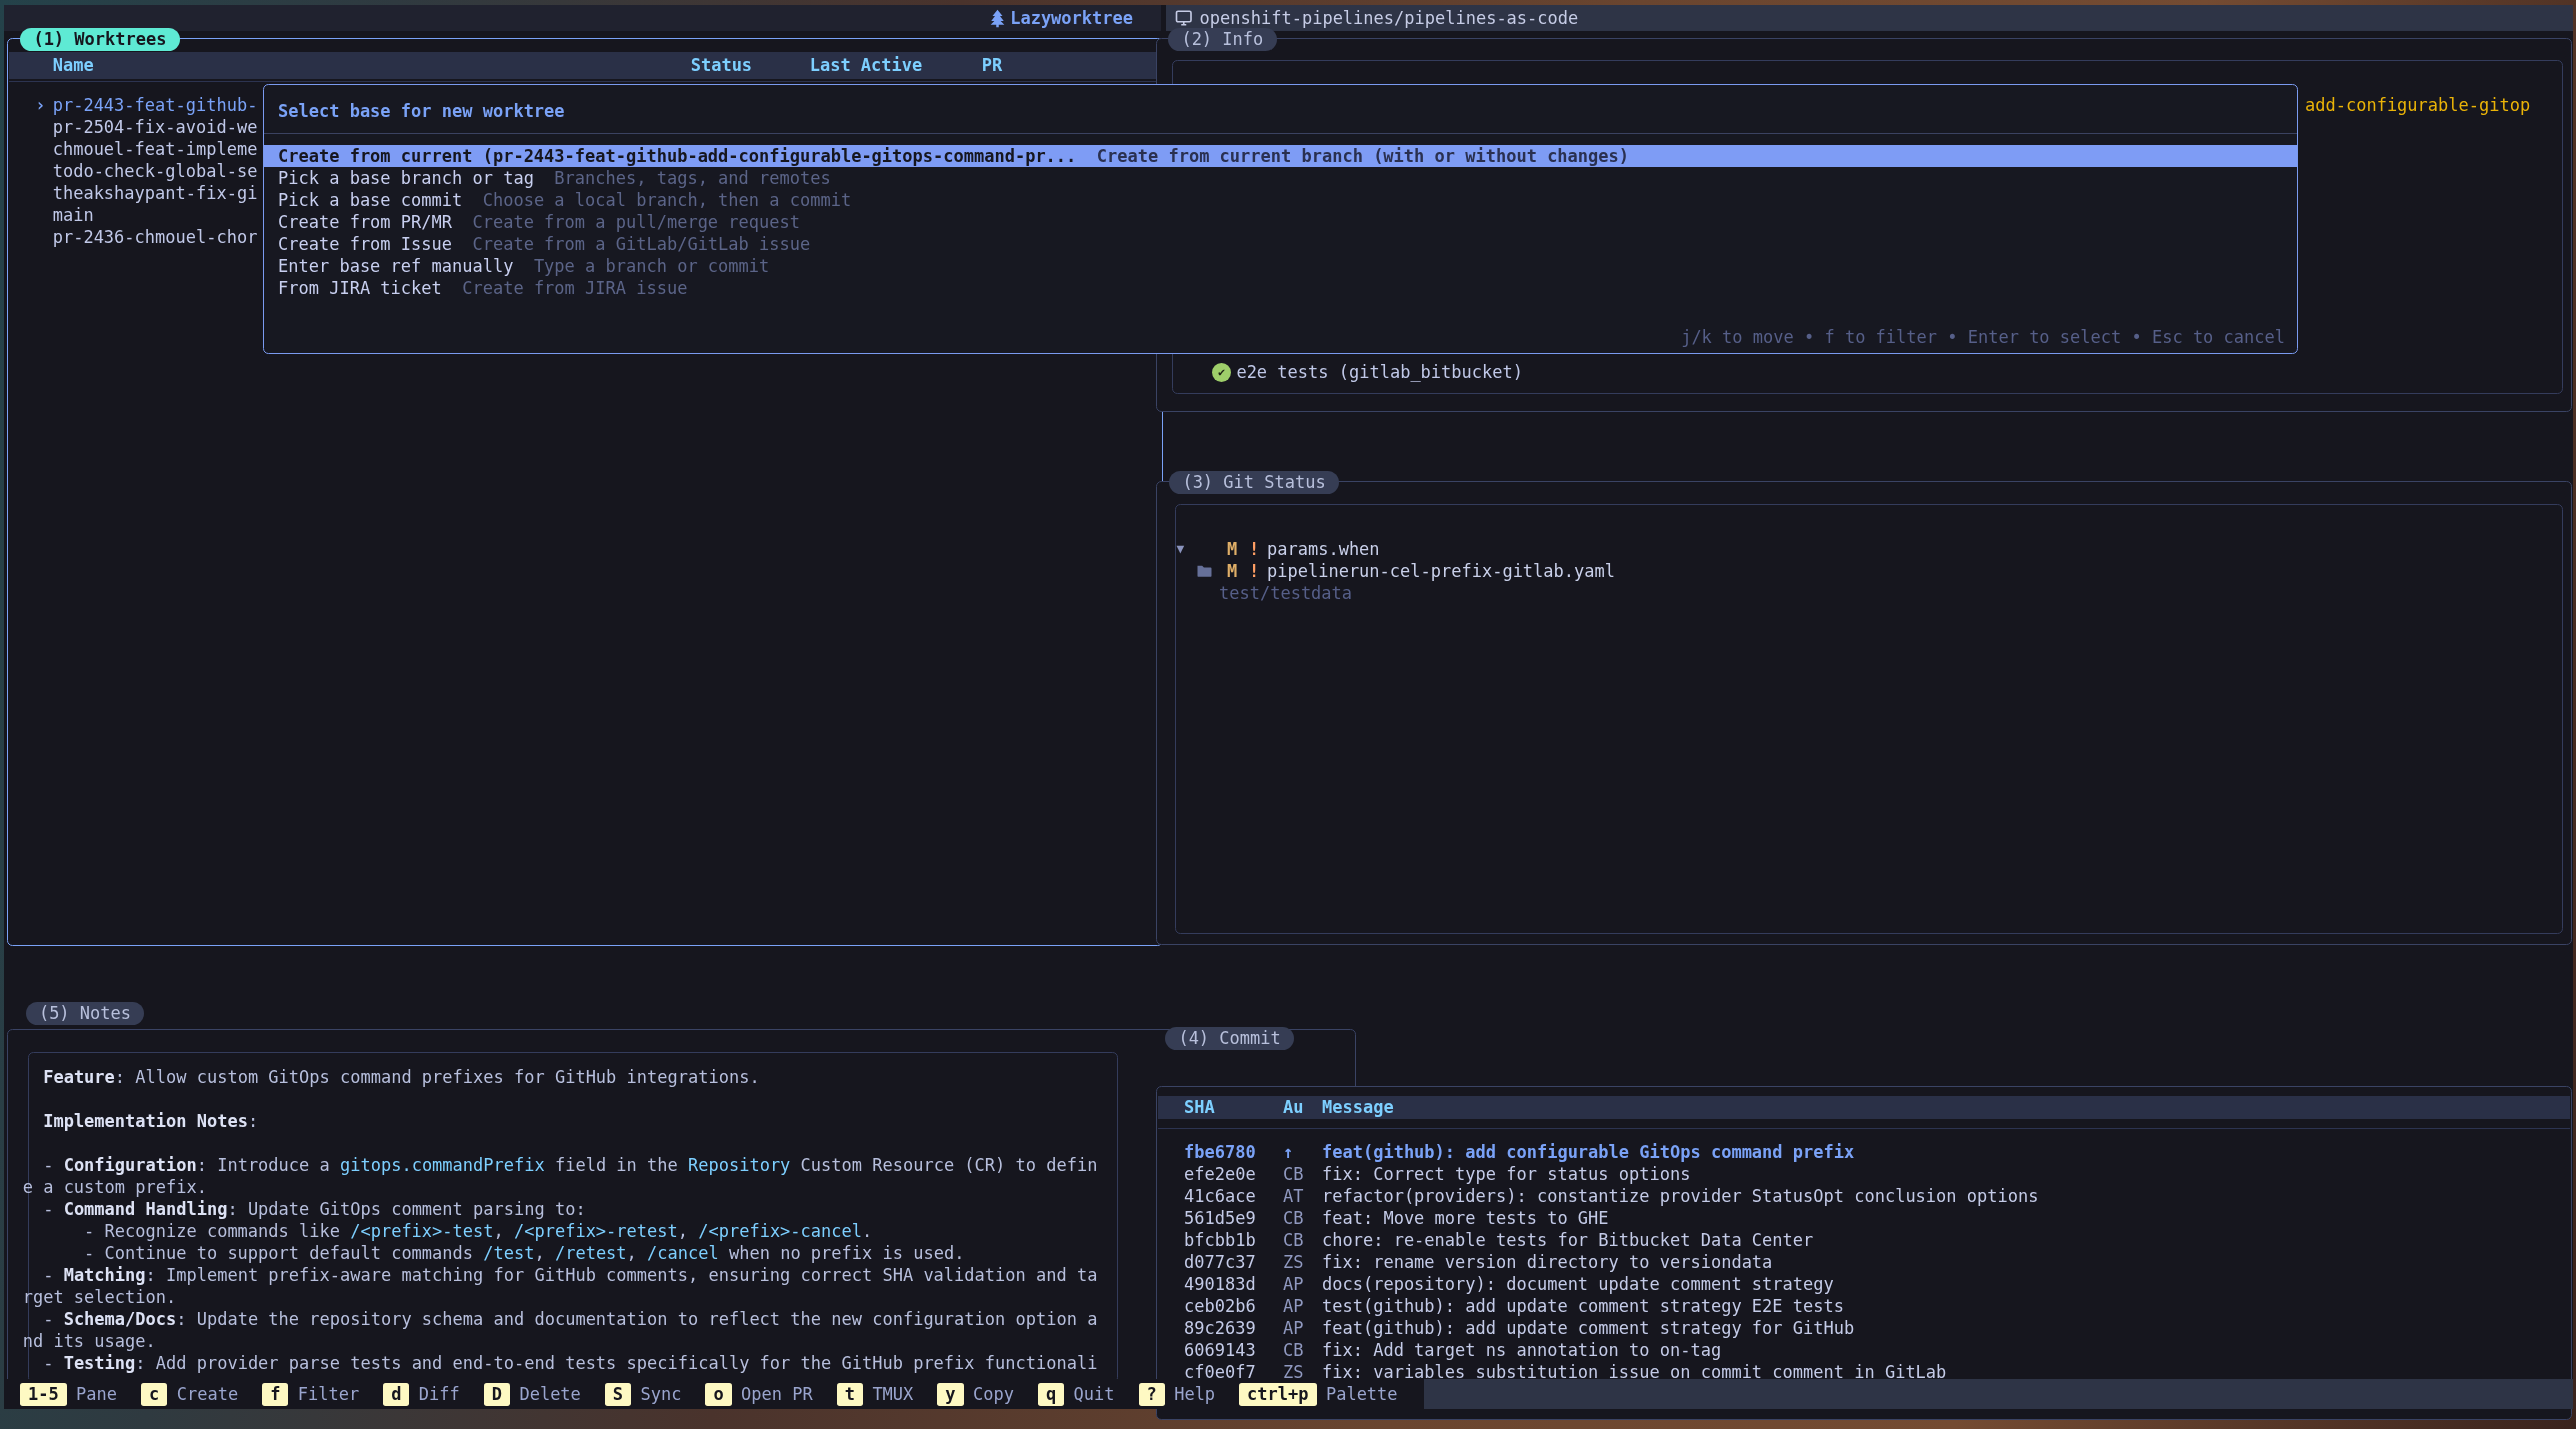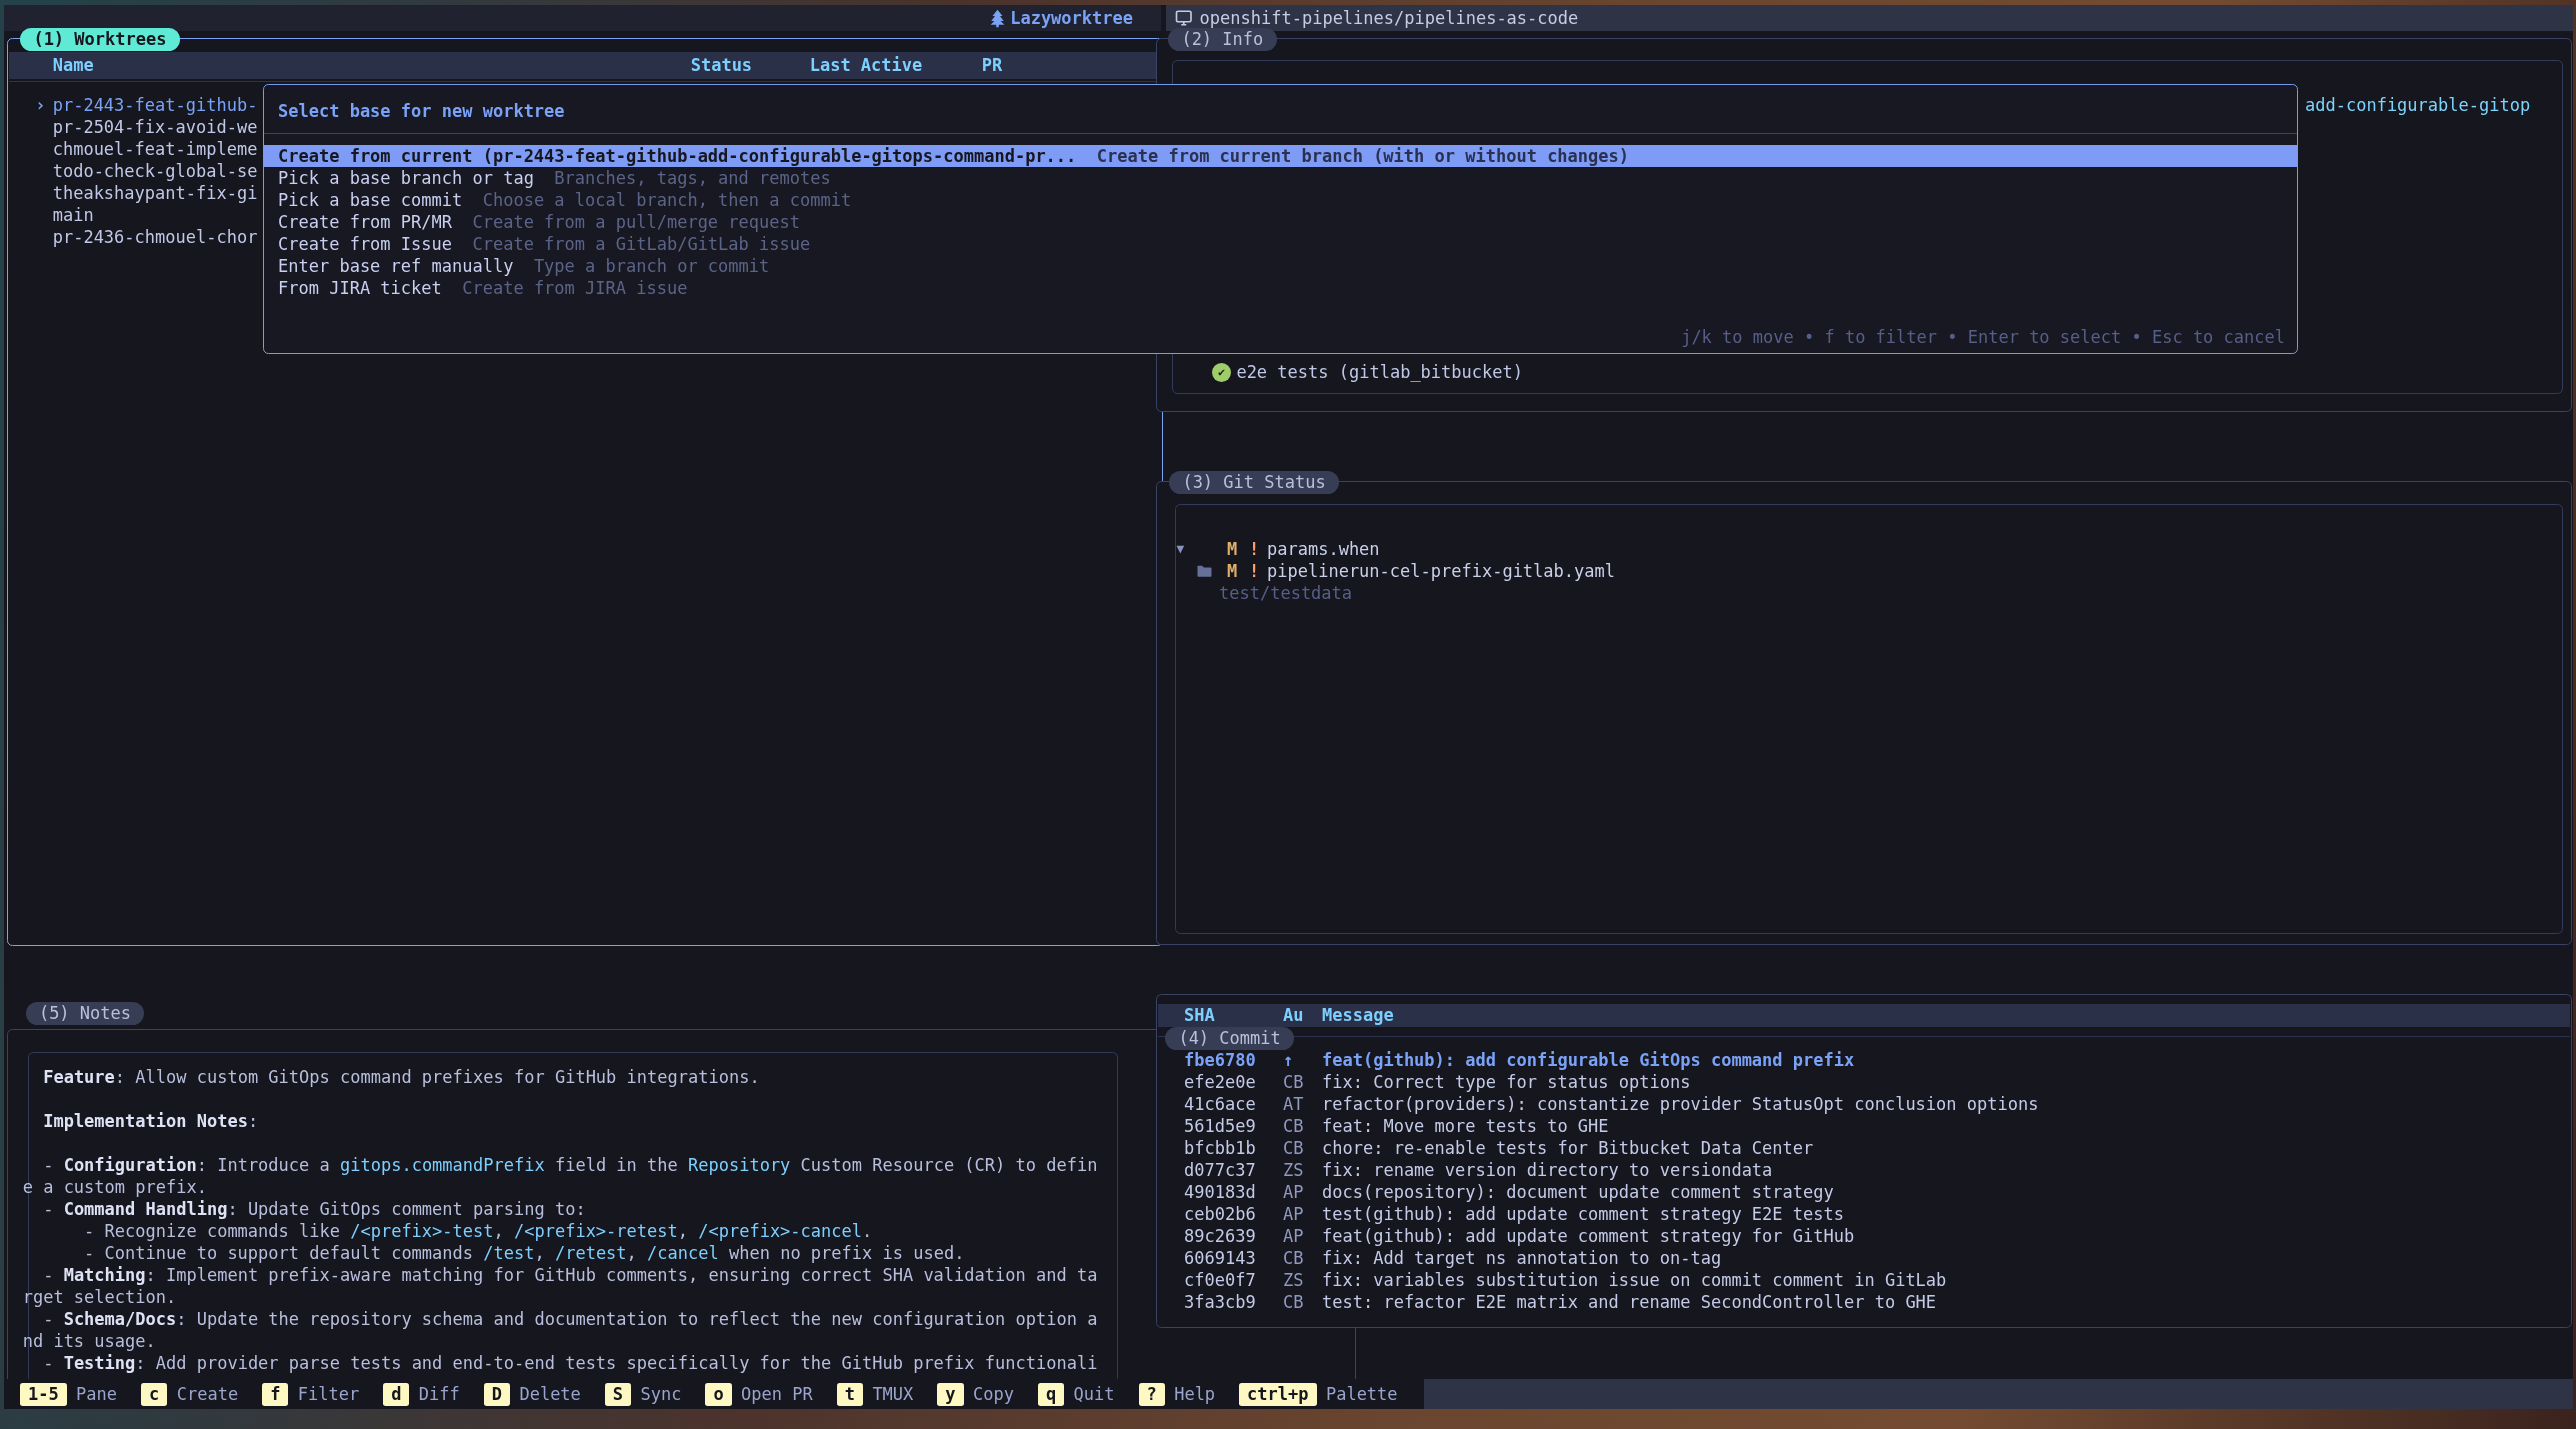--- a/index.html
+++ b/index.html
@@ -35,21 +35,21 @@
   #modal{position:absolute;left:259px;top:79px;width:2035px;height:270px;background:#171821;border:1.3px solid #7a9af0;border-radius:5.4px;z-index:50;box-sizing:border-box}
   #modal-title{position:absolute;left:14px;top:15px;height:22px;line-height:22px;color:#7aa2f7;font-weight:700}
   #modal-sep{position:absolute;left:0;right:0;top:48px;height:0.7px;background:#3b4261}
   #modal-options{position:absolute;left:0;right:0;top:60px}
   .opt{height:22px;line-height:22px;padding-left:14px;white-space:pre;color:#c8cff0}
   .opt .desc{color:#5b6488;margin-left:2ch}
   .opt.sel{background:#7e9cf5;color:#16161e;font-weight:600}
   .opt.sel .desc{color:#2a3050}
   #modal-hint{position:absolute;right:12px;bottom:6.7px;color:#565f89;white-space:pre}
   
-  #branch-tail{position:absolute;left:1148px;top:55px;height:22px;line-height:22px;color:#7dd3fc;white-space:pre}
+  #branch-tail{position:absolute;left:1148px;top:55px;height:22px;line-height:22px;color:#eab308;white-space:pre}
   #e2e-row{position:absolute;left:55px;top:322px;height:22px;display:flex;align-items:center;gap:5.4px;color:#c0c8e8;white-space:pre}
   .check-circle{width:19px;height:19px;border-radius:50%;background:#9ece6a;color:#1e2415;font-size:12px;font-weight:700;display:flex;align-items:center;justify-content:center}
   
   #git-rows{position:absolute;left:0;top:34px;right:0}
   .g-row{position:relative;height:22px;line-height:22px;white-space:pre}
   .g-arrow{position:absolute;left:19.5px;color:#8a93bd;font-size:12.8px}
   .g-folder{position:absolute;left:39px;top:3.4px}
   .g-dir{position:absolute;left:62px;color:#565f89}
   .g-m{position:absolute;left:70px;color:#e0af68;font-weight:700}
   .g-bang{position:absolute;left:92px;color:#ff9e64;font-weight:700}
@@ -162,21 +162,21 @@
         <div class="n-line"><span>      - Recognize commands like </span><span class="c">/&lt;prefix&gt;-test</span><span>, </span><span class="c">/&lt;prefix&gt;-retest</span><span>, </span><span class="c">/&lt;prefix&gt;-cancel</span><span>.</span></div>
         <div class="n-line"><span>      - Continue to support default commands </span><span class="c">/test</span><span>, </span><span class="c">/retest</span><span>, </span><span class="c">/cancel</span><span> when no prefix is used.</span></div>
         <div class="n-line"><span>  - </span><span class="b">Matching</span><span>: Implement prefix-aware matching for GitHub comments, ensuring correct SHA validation and ta</span></div>
         <div class="n-line"><span>rget selection.</span></div>
         <div class="n-line"><span>  - </span><span class="b">Schema/Docs</span><span>: Update the repository schema and documentation to reflect the new configuration option a</span></div>
         <div class="n-line"><span>nd its usage.</span></div>
         <div class="n-line"><span>  - </span><span class="b">Testing</span><span>: Add provider parse tests and end-to-end tests specifically for the GitHub prefix functionali</span></div>
       </div>
   </div>
 
-  <div class="panel" style="left:1152px;top:989px;width:1416px;height:334px">
+  <div class="panel" style="left:1152px;top:1081px;width:1416px;height:334px">
     <div class="hdr-row" style="left:1.3px;right:1.3px;top:8.7px;height:23px;line-height:23px"></div>
     <div id="cm-cols">
         <span class="col" style="left: 27px; top: 8.7px; line-height: 23px;">SHA</span>
         <span class="col" style="left: 126px; top: 8.7px; line-height: 23px;">Au</span>
         <span class="col" style="left: 165px; top: 8.7px; line-height: 23px;">Message</span>
       </div>
     <div class="sep" style="top:41px"></div>
     <div id="cm-rows">
         <div class="c-row hl"><span class="c-sha">fbe6780</span><span class="c-au">↑</span><span class="c-msg">feat(github): add configurable GitOps command prefix</span></div>
         <div class="c-row"><span class="c-sha">efe2e0e</span><span class="c-au">CB</span><span class="c-msg">fix: Correct type for status options</span></div>

